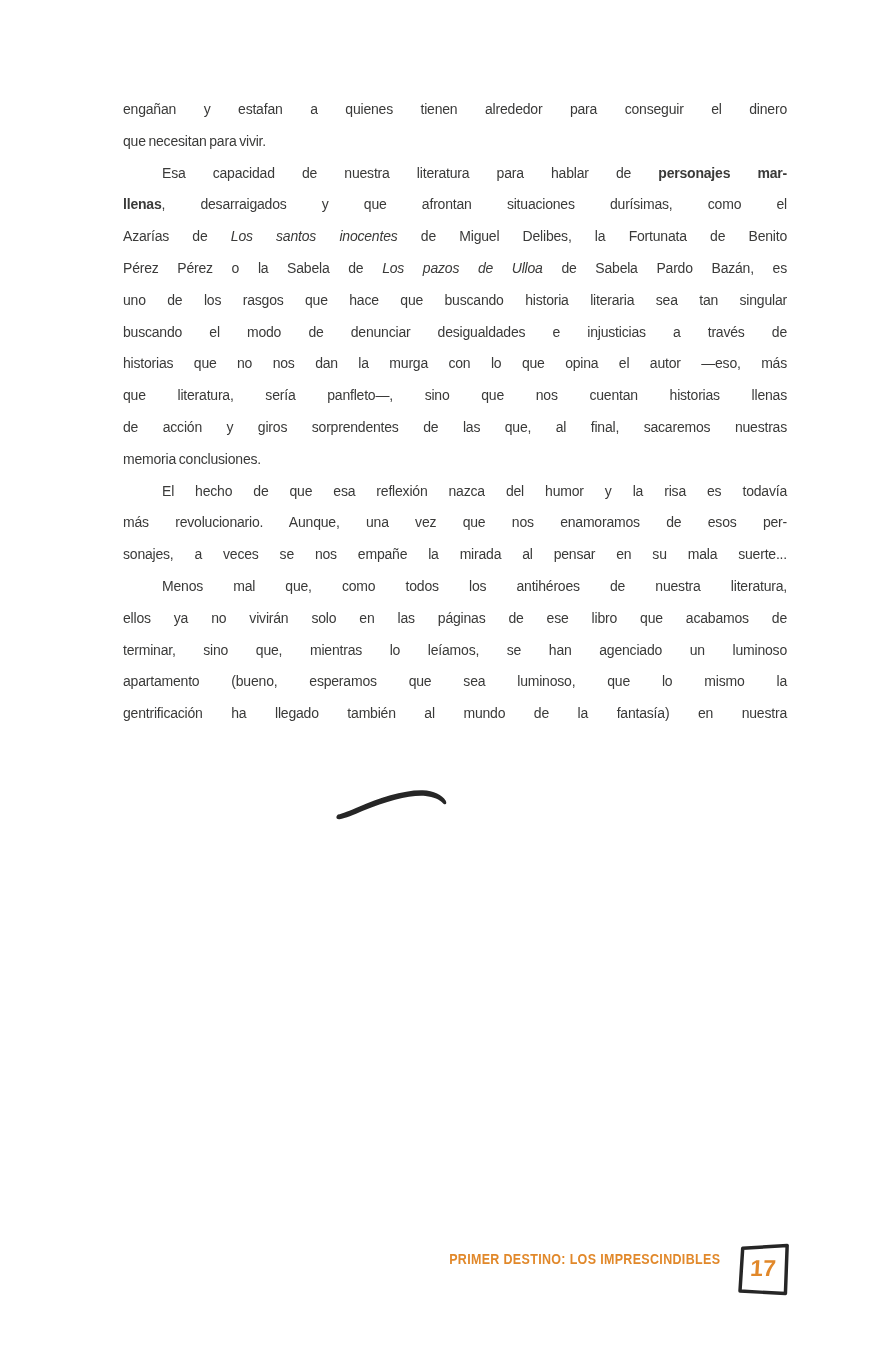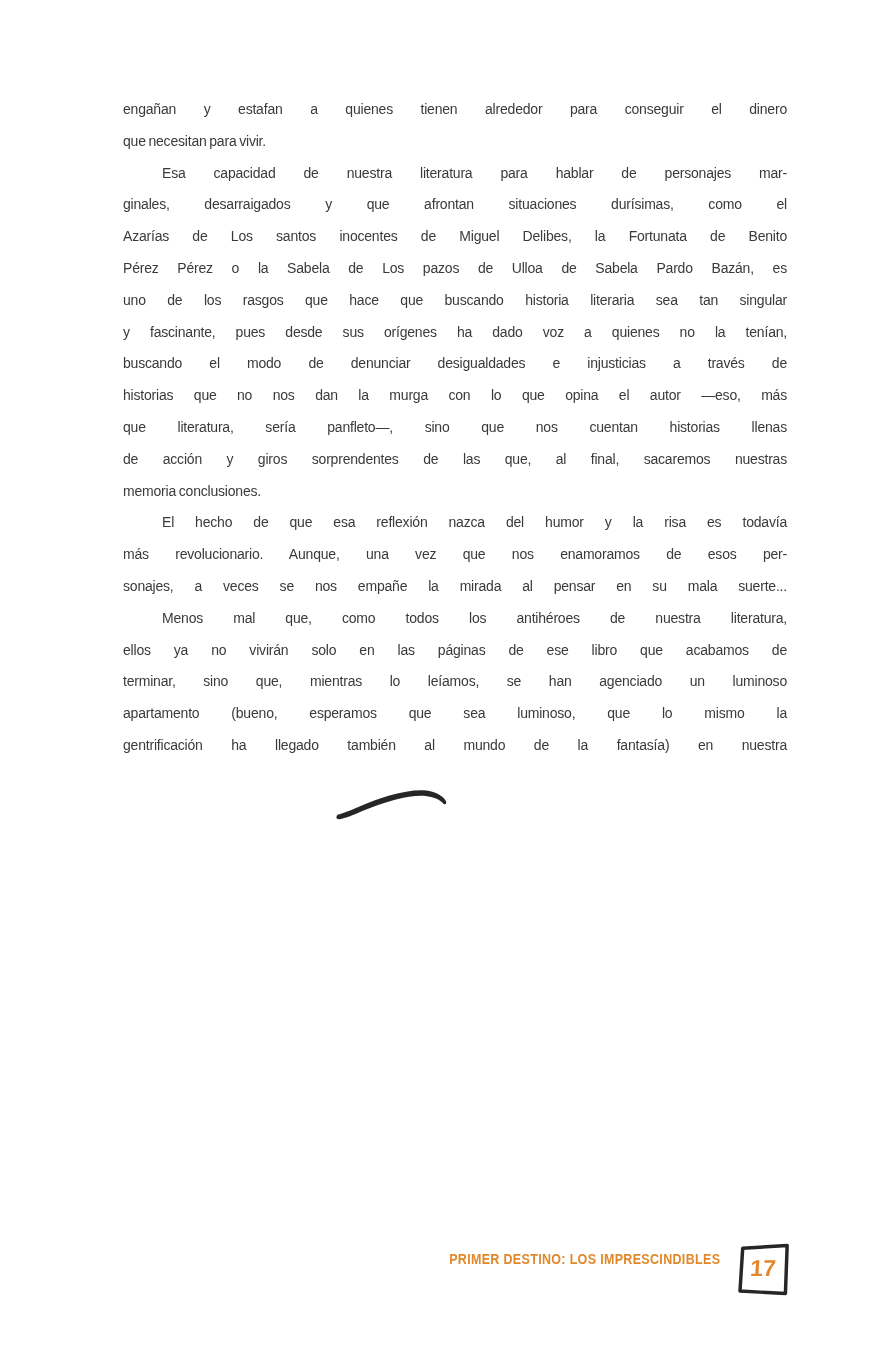--- a/index.html
+++ b/index.html
@@ -34,22 +34,22 @@
     text-align: justify;
     text-align-last: justify;
     white-space: normal;
   }
   .line.last {
     text-align-last: left;
   }
   .line.indent {
     text-indent: 39px;
   }
-  .seg-bold { font-weight: normal; }
-  .seg-italic { }
+  .seg-bold { font-weight: bold; }
+  .seg-italic { font-style: italic; }
 
   .swoosh {
     position: absolute;
     left: 333px;
     top: 786px;
     width: 118px;
     height: 36px;
   }
   .swoosh path { fill: var(--c-ink, #262626); }
 
@@ -96,25 +96,24 @@
 </style>
 </head>
 <body>
 
 <div class="page">
 
   <div class="body-text">
       <div class="line"><span>engañan y estafan a quienes tienen alrededor para conseguir el dinero</span></div>
       <div class="line last"><span>que necesitan para vivir.</span></div>
       <div class="line indent"><span>Esa capacidad de nuestra literatura para hablar de </span><span class="seg-bold">personajes mar-</span></div>
-      <div class="line"><span class="seg-bold">ginales</span><span>, desarraigados y que afrontan situaciones durísimas, como el</span></div>
+      <div class="line"><span class="seg-bold">llenas</span><span>, desarraigados y que afrontan situaciones durísimas, como el</span></div>
       <div class="line"><span>Azarías de </span><span class="seg-italic">Los santos inocentes</span><span> de Miguel Delibes, la Fortunata de Benito</span></div>
       <div class="line"><span>Pérez Pérez o la Sabela de </span><span class="seg-italic">Los pazos de Ulloa</span><span> de Sabela Pardo Bazán, es</span></div>
       <div class="line"><span>uno de los rasgos que hace que buscando historia literaria sea tan singular</span></div>
-      <div class="line"><span>y fascinante, pues desde sus orígenes ha dado voz a quienes no la tenían,</span></div>
       <div class="line"><span>buscando el modo de denunciar desigualdades e injusticias a través de</span></div>
       <div class="line"><span>historias que no nos dan la murga con lo que opina el autor —eso, más</span></div>
       <div class="line"><span>que literatura, sería panfleto—, sino que nos cuentan historias llenas</span></div>
       <div class="line"><span>de acción y giros sorprendentes de las que, al final, sacaremos nuestras</span></div>
       <div class="line last"><span>memoria conclusiones.</span></div>
       <div class="line indent"><span>El hecho de que esa reflexión nazca del humor y la risa es todavía</span></div>
       <div class="line"><span>más revolucionario. Aunque, una vez que nos enamoramos de esos per-</span></div>
       <div class="line"><span>sonajes, a veces se nos empañe la mirada al pensar en su mala suerte...</span></div>
       <div class="line indent"><span>Menos mal que, como todos los antihéroes de nuestra literatura,</span></div>
       <div class="line"><span>ellos ya no vivirán solo en las páginas de ese libro que acabamos de</span></div>

